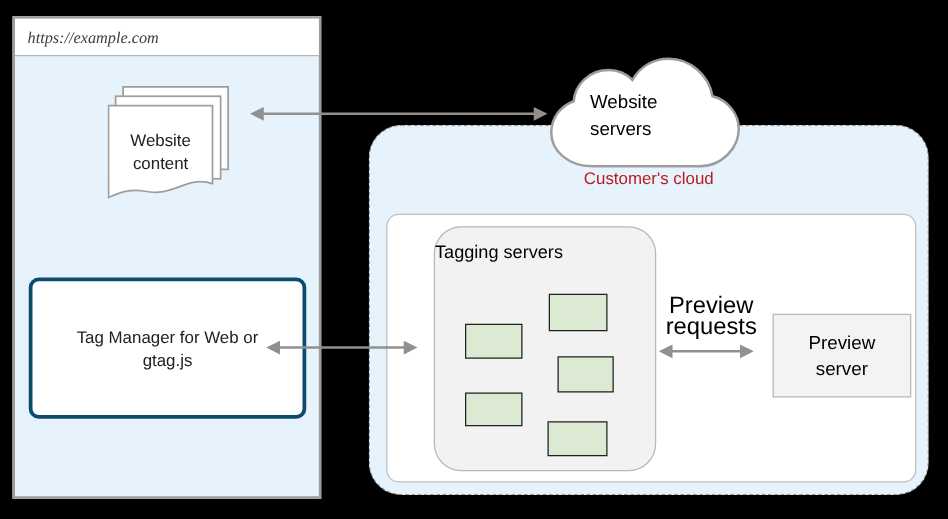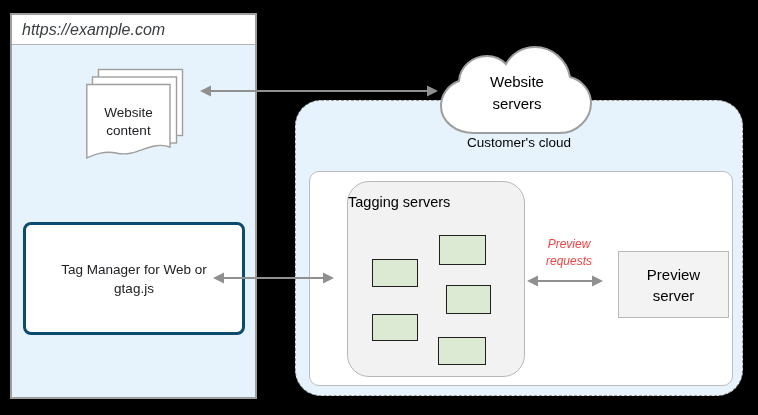--- a/index.html
+++ b/index.html
@@ -11,22 +11,22 @@
   
   .browser{
     position:absolute;left:10px;top:13px;width:247px;height:386px;
     border:2px solid #9e9e9e;background:#e6f3fc;
   }
   .browser-header{
     height:30px;background:#ffffff;border-bottom:1.5px solid #b3b3b3;
     display:flex;align-items:center;padding-left:10px;
   }
   .url{
-    font-family:Liberation Sans, sans-serif;font-style:italic;
-    font-size:16px;color:#3c4043;white-space:nowrap;
+    font-family:Liberation Serif, serif;font-style:italic;
+    font-size:13px;color:#3c4043;white-space:nowrap;
   }
   
   .pages{position:absolute;left:86px;top:68px;width:98px;height:98px;}
   .pages svg{position:absolute;left:0;top:0;}
   .pages-label{
     position:absolute;left:0;top:36px;width:85px;text-align:center;
     font-size:13.5px;line-height:18px;color:#202124;
   }
   
   .tagmanager{
@@ -35,21 +35,21 @@
     display:flex;align-items:center;justify-content:center;
     text-align:center;font-size:13.5px;line-height:19px;padding:0 26px;
   }
   
   .customer-cloud{
     position:absolute;left:295px;top:100px;width:448px;height:296px;
     background:#e6f3fc;border:1.5px dashed #9e9e9e;border-radius:26px;
   }
   .cc-label{
     position:absolute;top:34px;left:0;width:100%;text-align:center;
-    font-size:13.5px;color:#000000;
+    font-size:13.5px;color:#b91c1c;
   }
   .inner-box{
     position:absolute;left:13px;top:70px;width:424px;height:215px;
     background:#ffffff;border:1px solid #bdbdbd;border-radius:10px;
   }
   .tagging{
     position:absolute;left:37px;top:9px;width:178px;height:196px;
     background:#f2f2f2;border:1px solid #b7b7b7;border-radius:22px;
   }
   .tagging-label{
@@ -58,33 +58,33 @@
   .srv{
     position:absolute;background:#dcead3;border:1.5px solid #202020;
   }
   .srv1{left:91px;top:53px;width:47px;height:30px;}
   .srv2{left:24px;top:77px;width:46px;height:28px;}
   .srv3{left:98px;top:103px;width:45px;height:29px;}
   .srv4{left:24px;top:132px;width:46px;height:27px;}
   .srv5{left:90px;top:155px;width:48px;height:28px;}
   .preview-label{
     position:absolute;left:219px;top:64px;width:80px;text-align:center;
-    font-size:12px;line-height:17px;color:#ef4444;font-style:italic;
+    font-size:19px;line-height:17px;color:#000000;
   }
   .preview-server{
     position:absolute;left:308px;top:79px;width:111px;height:67px;
     background:#f3f3f3;border:1px solid #b9b9b9;
     display:flex;align-items:center;justify-content:center;
     text-align:center;font-size:15px;line-height:21px;padding:0 24px;color:#000;
   }
   
   .ws-cloud{position:absolute;left:432px;top:45px;width:170px;height:92px;}
   .ws-cloud svg{position:absolute;left:0;top:0;}
   .ws-label{
-    position:absolute;left:40px;top:26px;width:90px;text-align:center;
+    position:absolute;left:40px;top:26px;width:90px;
     font-size:15px;line-height:22px;color:#000;
   }
   
   .arrows{position:absolute;left:0;top:0;pointer-events:none;}
 </style>
 </head>
 <body>
 
 <div class="stage">
 

